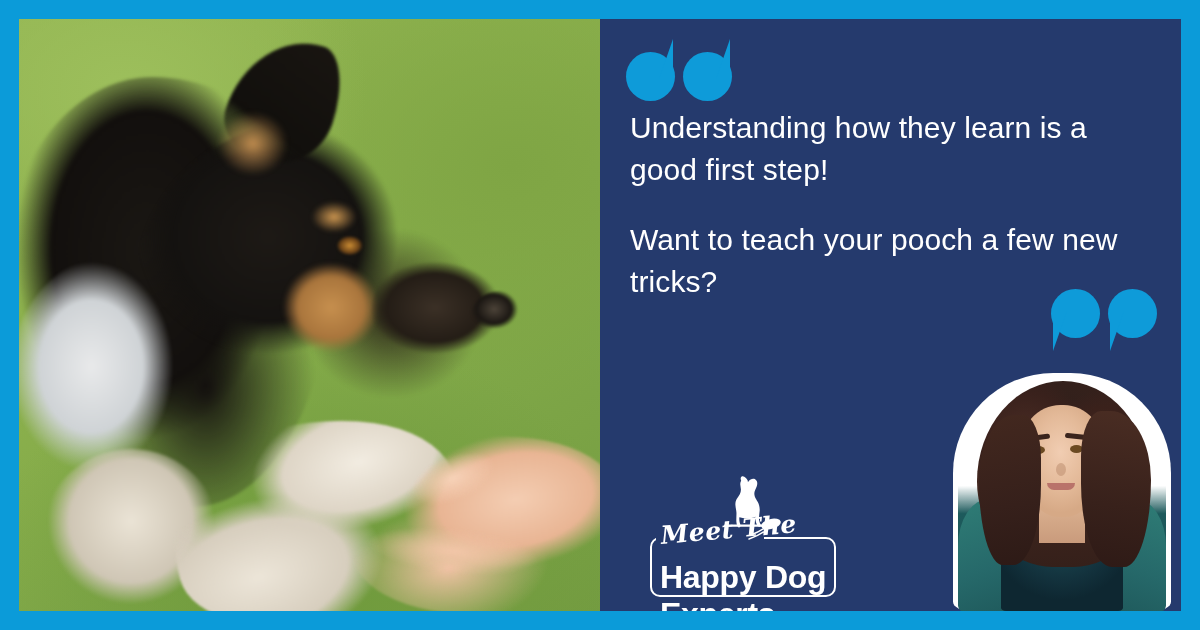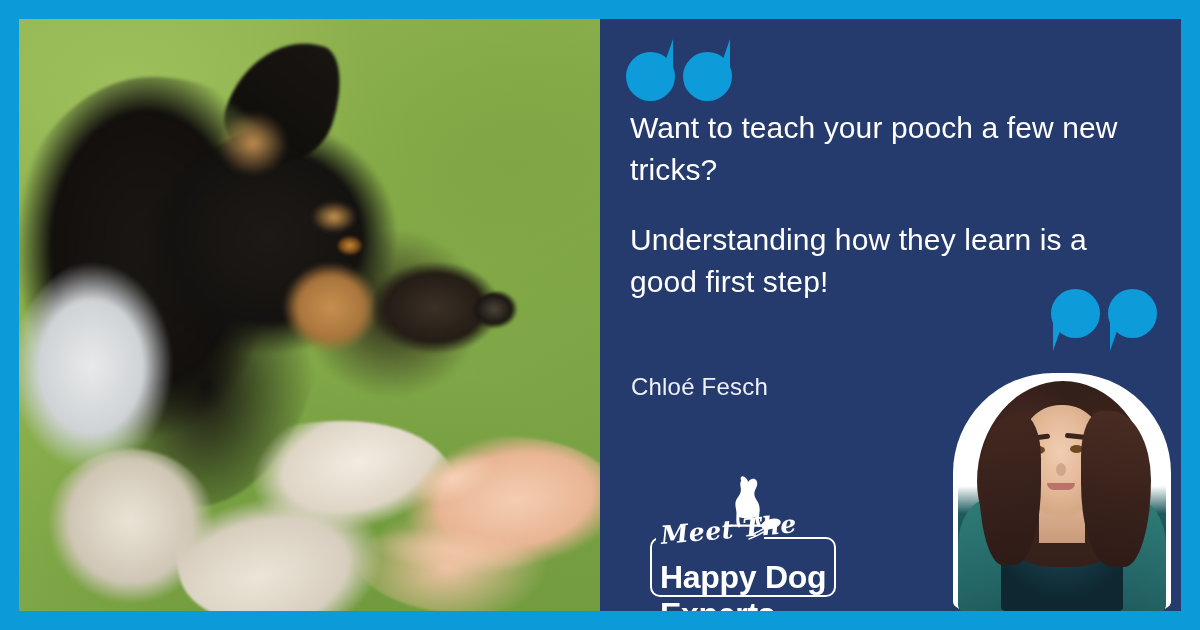--- a/index.html
+++ b/index.html
@@ -279,25 +279,24 @@
   </div>
 
   <div class="panel">
 
     <div class="quote quote-open">
       <span class="mark"></span>
       <span class="mark"></span>
     </div>
 
     <div class="quote-text">
+      <p>Understanding how they learn is a good first step!</p>
       <p>Want to teach your pooch a few new tricks?</p>
-      <p>Understanding how they learn is a good first step!</p>
-    </div>
-
-    <div class="author">Chloé Fesch</div>
+    </div>
+
 
     <div class="quote quote-close">
       <span class="mark"></span>
       <span class="mark"></span>
     </div>
 
     <div class="logo">
       <div class="logo-box"></div>
       <div class="logo-box-gap"></div>
 

